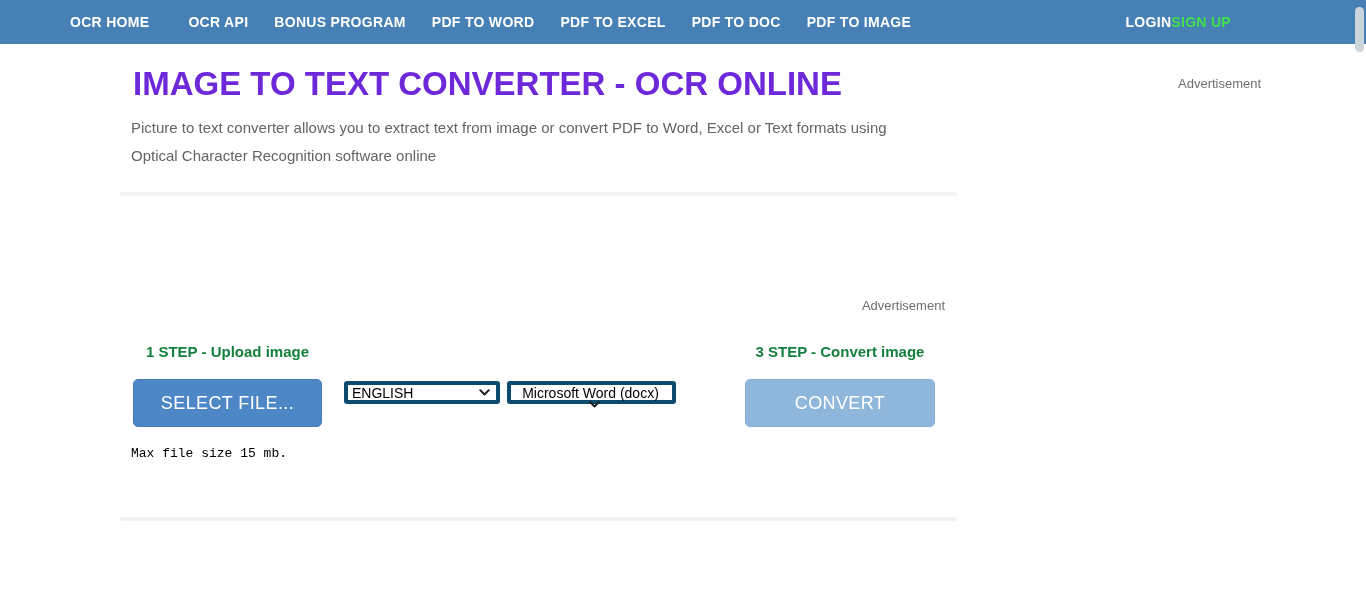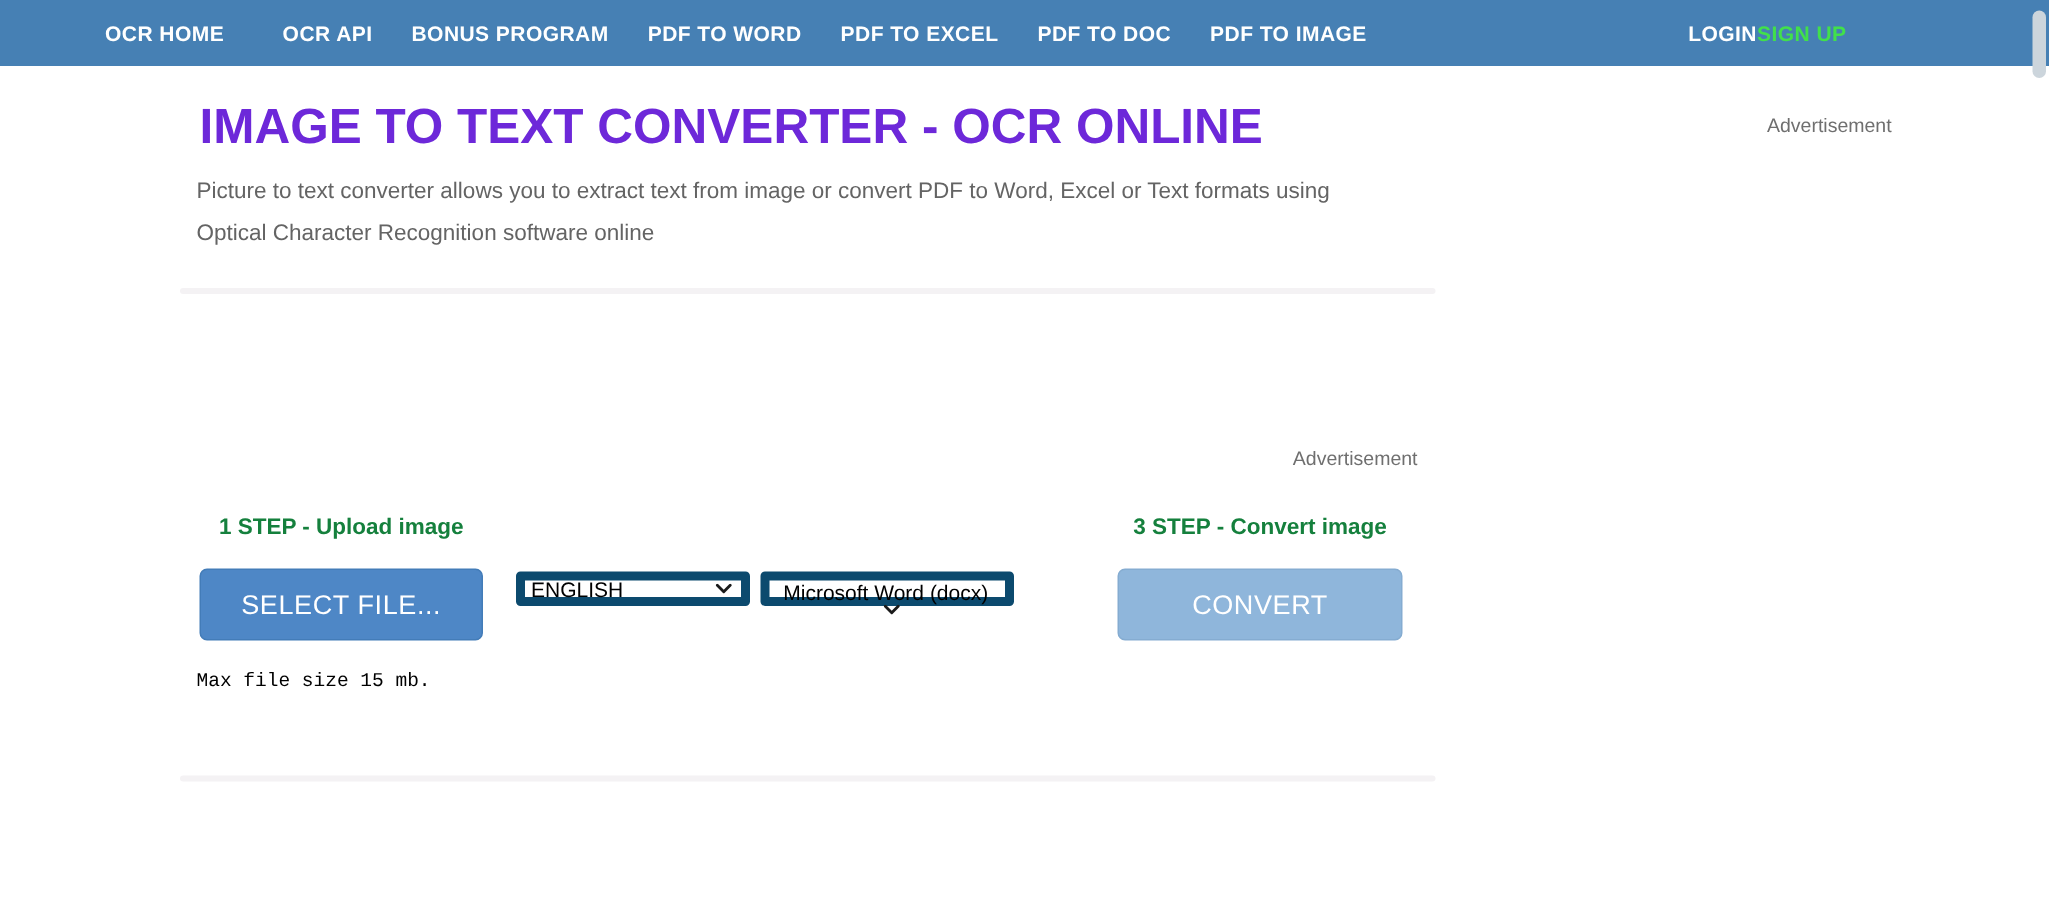--- a/index.html
+++ b/index.html
@@ -50,21 +50,21 @@
 
   .btn { position:absolute; top:379px; height:48px; border-radius:5px;
          color:#ffffff; font-size:18px; letter-spacing:0.4px; text-align:center;
          line-height:46px; cursor:pointer; font-family:"Liberation Sans", sans-serif; }
   .btn-select-file { left:133px; width:189px; background:#4e87c6;
                      border:1px solid #437cb8; }
   .btn-convert { left:745px; width:190px; background:#8fb6db;
                  border:1px solid #85acd1; }
 
   .select-box { position:absolute; top:381px; height:23px; background:#ffffff;
-                border:6px solid #0c4a6e; border-radius:3px; display:flex;
+                border:4px solid #0c4a6e; border-radius:3px; display:flex;
                 align-items:center; justify-content:space-between;
                 padding:0 6px 0 4px; font-size:14px; color:#000000; cursor:pointer; }
   .select-lang { left:344px; width:156px; }
   .select-format { left:507px; width:169px;flex-direction:column; }
   .chev { display:inline-flex; margin-left:8px; }
 
   .max-note { position:absolute; left:131px; top:446px;
               font-family:"Liberation Mono", monospace; font-size:13px;
               color:#000000; }
 </style>

